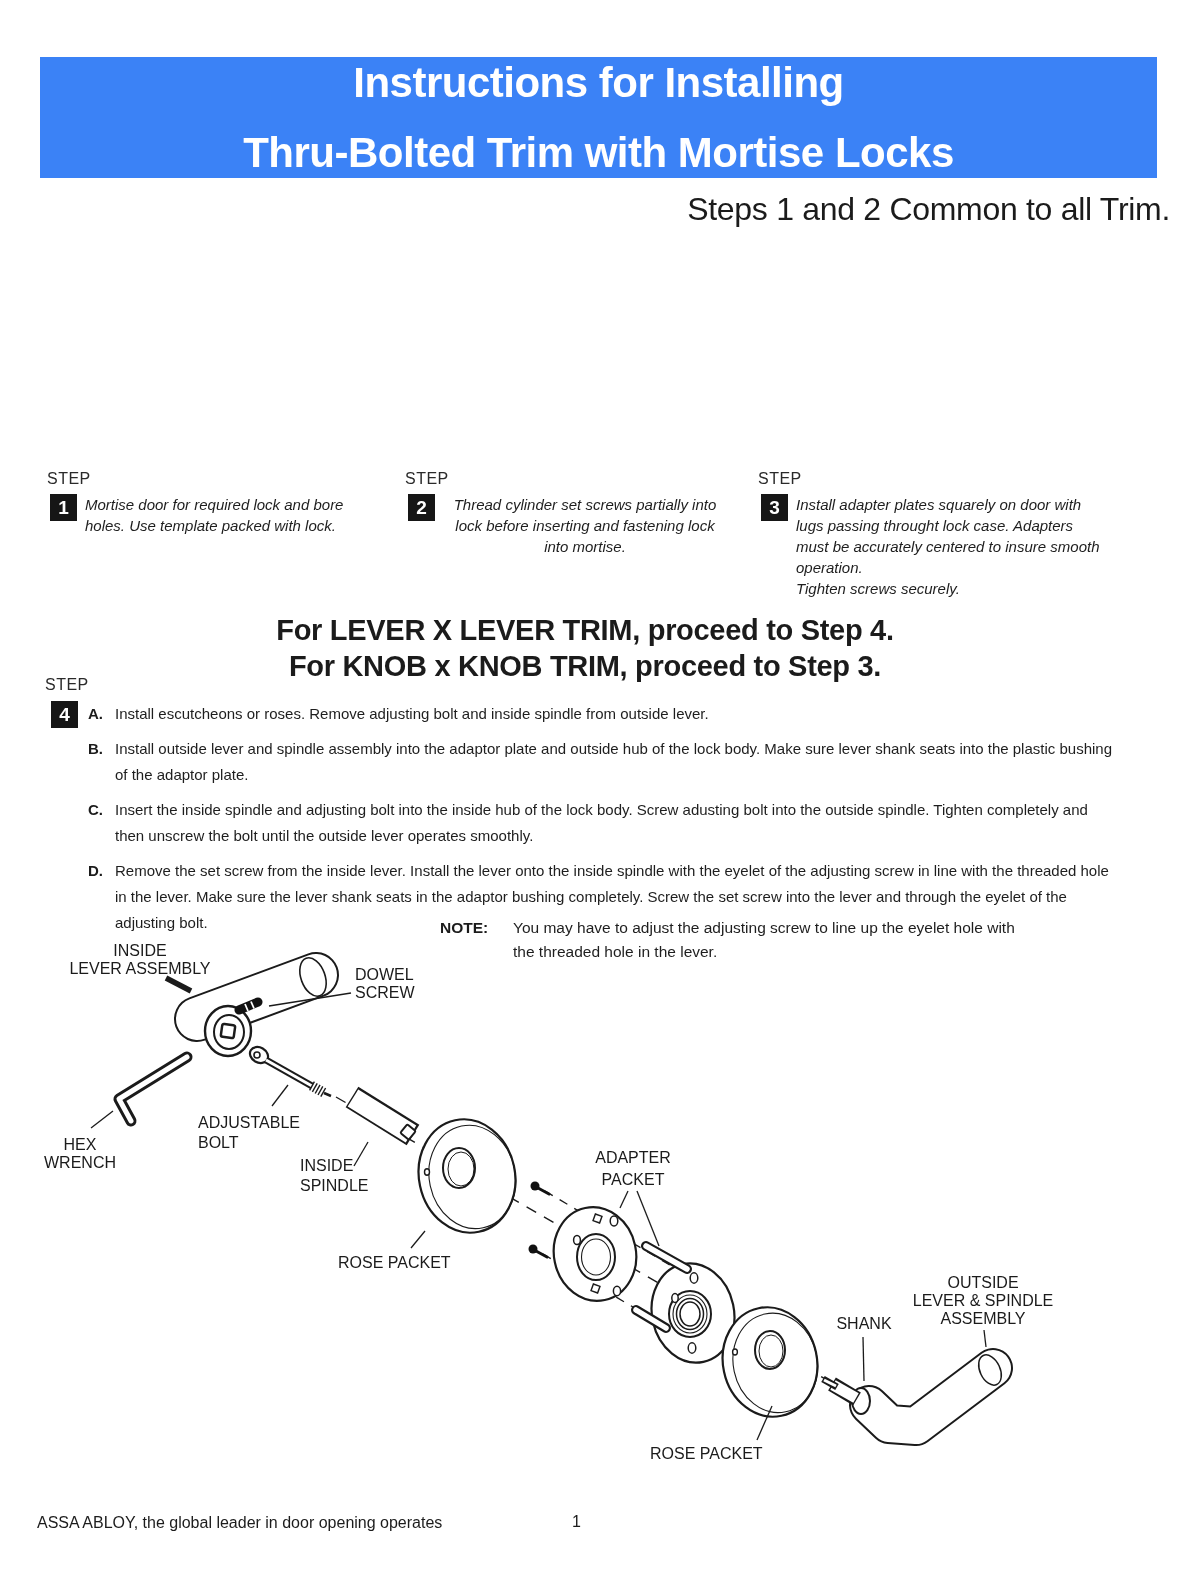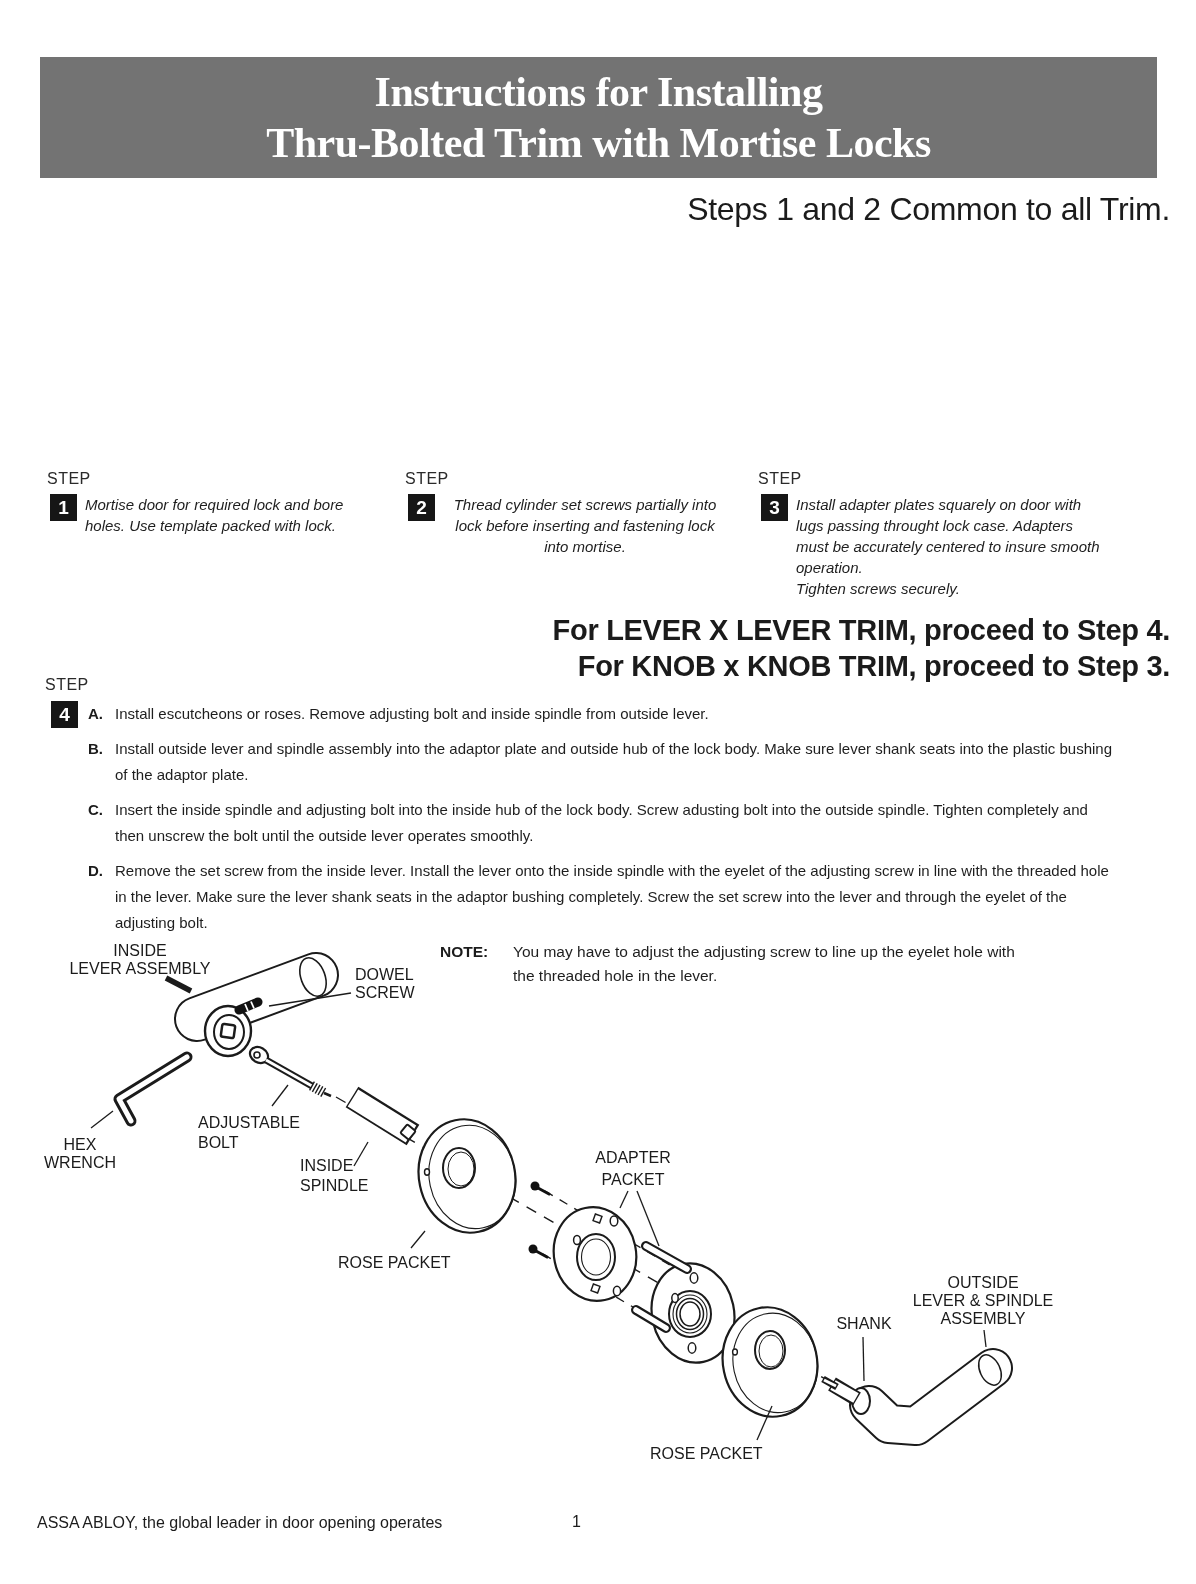--- a/index.html
+++ b/index.html
@@ -3,45 +3,45 @@
 <meta charset="utf-8">
 <style>
   html,body{margin:0;padding:0;}
   body{
     width:1196px;height:1584px;background:#ffffff;position:relative;
     font-family:"Liberation Sans",sans-serif;color:#1b1b1b;overflow:hidden;
   }
   .abs{position:absolute;}
   
   .banner{
-    left:40px;top:57px;width:1117px;height:121px;background:#737373;color:#fff;
-    display:flex;flex-direction:column;justify-content:center;align-items:center;font-family:Liberation Serif, serif;
+    left:40px;top:57px;width:1117px;height:121px;background:#3b82f6;color:#fff;
+    display:flex;flex-direction:column;justify-content:space-between;align-items:center;
   }
   .banner-line{font-size:42px;font-weight:bold;line-height:51px;letter-spacing:-0.5px;white-space:nowrap;}
   .subtitle{left:0;top:191px;width:1170px;text-align:right;font-size:32px;font-weight:normal;letter-spacing:-0.3px;}
   
   .step-col{position:absolute;top:470px;}
   .step-head{font-size:16px;color:#2a2a2a;margin-bottom:6px;letter-spacing:0.5px;}
   .step-row{display:flex;}
   .step-num{
     width:27px;height:27px;background:#161616;color:#fff;font-weight:bold;font-size:19px;
     display:flex;align-items:center;justify-content:center;flex:0 0 27px;margin-left:3px;
   }
   .step-text{margin-left:8px;font-size:15px;line-height:21px;white-space:pre-line;color:#1e1e1e;font-style:italic;}
   .w1{width:272px;}.w2{width:284px;text-align:center;}.w3{width:312px;}
   
-  .proceed{left:0;top:612px;width:1170px;text-align:right;font-size:29px;font-weight:bold;line-height:36px;letter-spacing:-0.3px;}
+  .proceed{left:0;top:612px;width:1170px;text-align:center;font-size:29px;font-weight:bold;line-height:36px;letter-spacing:-0.3px;}
   .step4-head{left:45px;top:676px;font-size:16px;letter-spacing:0.5px;color:#2a2a2a;}
   .step4-box{left:48px;top:701px;}
   .items{left:88px;top:701px;width:1032px;}
   .item{display:flex;margin-bottom:9px;}
   .item-letter{flex:0 0 27px;width:27px;font-weight:bold;font-size:15px;line-height:26px;}
   .item-text{font-size:15px;line-height:26px;color:#1e1e1e;width:1005px;}
   
-  .note{left:440px;top:916px;width:590px;display:flex;margin-top:24px;}
+  .note{left:440px;top:916px;width:590px;display:flex;}
   .note-label{flex:0 0 73px;width:73px;font-weight:bold;font-size:15.5px;line-height:24px;}
   .note-text{font-size:15.5px;line-height:24px;width:505px;color:#1e1e1e;}
   
   .diagram{left:0;top:900px;}
   .diagram text{font-family:"Liberation Sans",sans-serif;font-size:16px;fill:#1b1b1b;}
   
   .footer-left{left:37px;top:1514px;font-size:16px;color:#1c1c1c;}
   .footer-page{left:572px;top:1513px;font-size:16px;color:#1c1c1c;}
 </style>
 </head>

